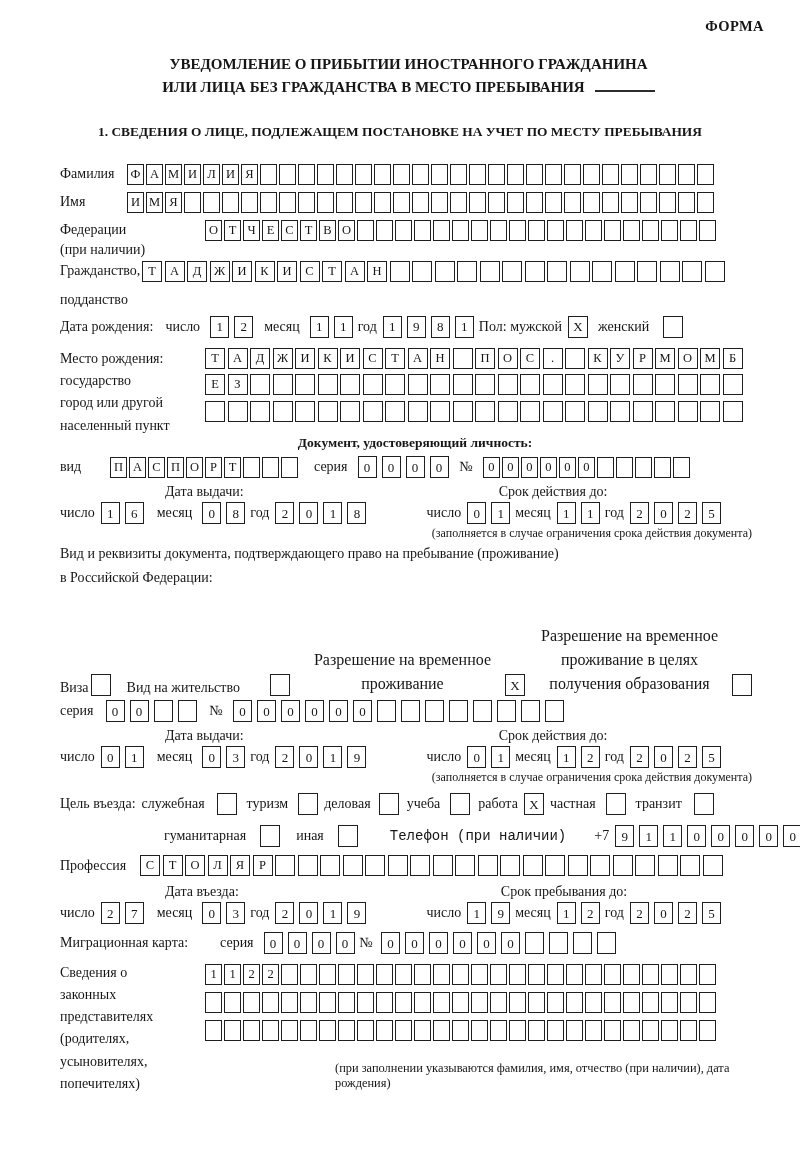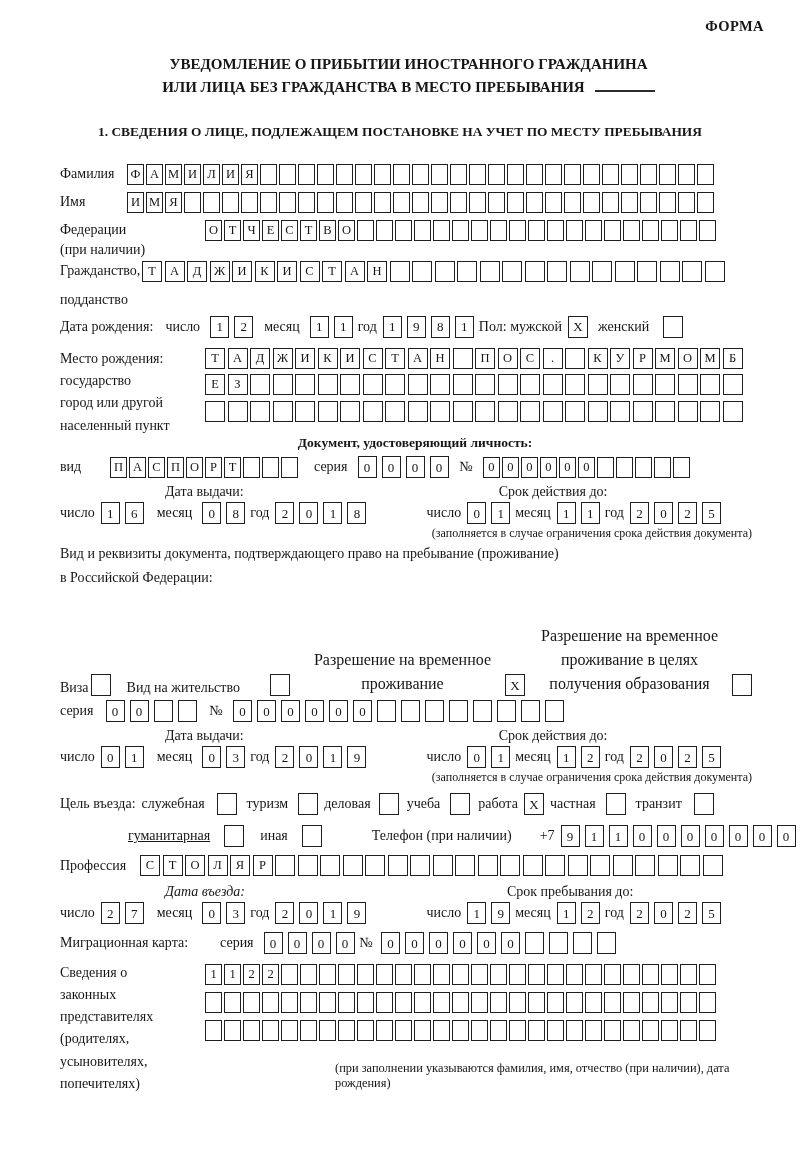--- a/index.html
+++ b/index.html
@@ -529,29 +529,29 @@
       <span class="lbl ml6">частная</span>
       <span class="cells cb ml10">
           <span class="cell"></span>
         </span>
       <span class="lbl ml10">транзит</span>
       <span class="cells cb ml12">
           <span class="cell"></span>
         </span>
     </div>
     <div class="line mt10">
-      <span class="lbl" style="margin-left:68px;text-decoration:underline;">гуманитарная</span>
+      <span class="lbl" style="margin-left:104px;">гуманитарная</span>
       <span class="cells cb ml14">
           <span class="cell"></span>
         </span>
       <span class="lbl ml16">иная</span>
       <span class="cells cb ml14">
           <span class="cell"></span>
         </span>
-      <span class="lbl" style="margin-left:50px;">Телефон (при наличии)</span>
+      <span class="lbl" style="margin-left:32px;font-family:Liberation Mono, monospace;">Телефон (при наличии)</span>
       <span class="lbl" style="margin-left:28px;">+7</span>
       <span class="cells dt ml6" style="--g:3px;">
           <span class="cell">9</span>
           <span class="cell">1</span>
           <span class="cell">1</span>
           <span class="cell">0</span>
           <span class="cell">0</span>
           <span class="cell">0</span>
           <span class="cell">0</span>
           <span class="cell">0</span>
@@ -586,21 +586,21 @@
           <span class="cell"></span>
           <span class="cell"></span>
           <span class="cell"></span>
           <span class="cell"></span>
           <span class="cell"></span>
           <span class="cell"></span>
         </span>
     </div>
 
     <div class="line mt8">
-      <span class="lbl" style="margin-left:105px;font-style:italic;">Дата въезда:</span>
+      <span class="lbl" style="margin-left:105px;">Дата въезда:</span>
       <span class="lbl" style="margin-left:262px;">Срок пребывания до:</span>
     </div>
     <div class="line" style="margin-top:2px;">
       <span class="lbl">число</span>
       <span class="cells dt ml6">
           <span class="cell">2</span>
           <span class="cell">7</span>
         </span>
       <span class="lbl ml8">месяц</span>
       <span class="cells dt ml10">

